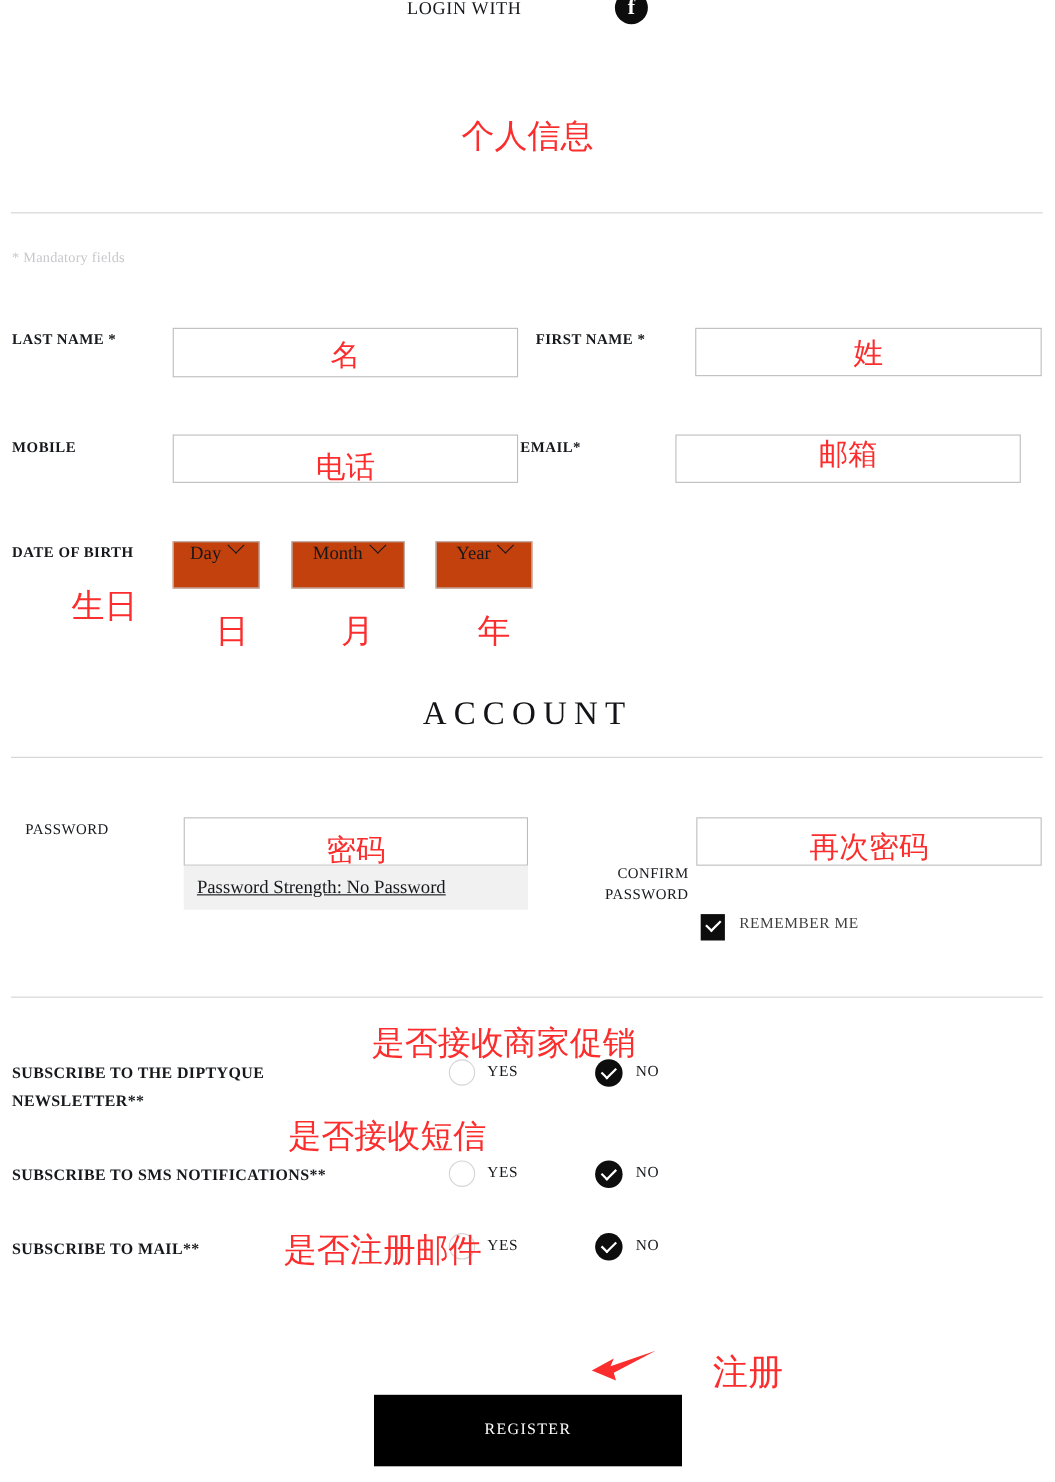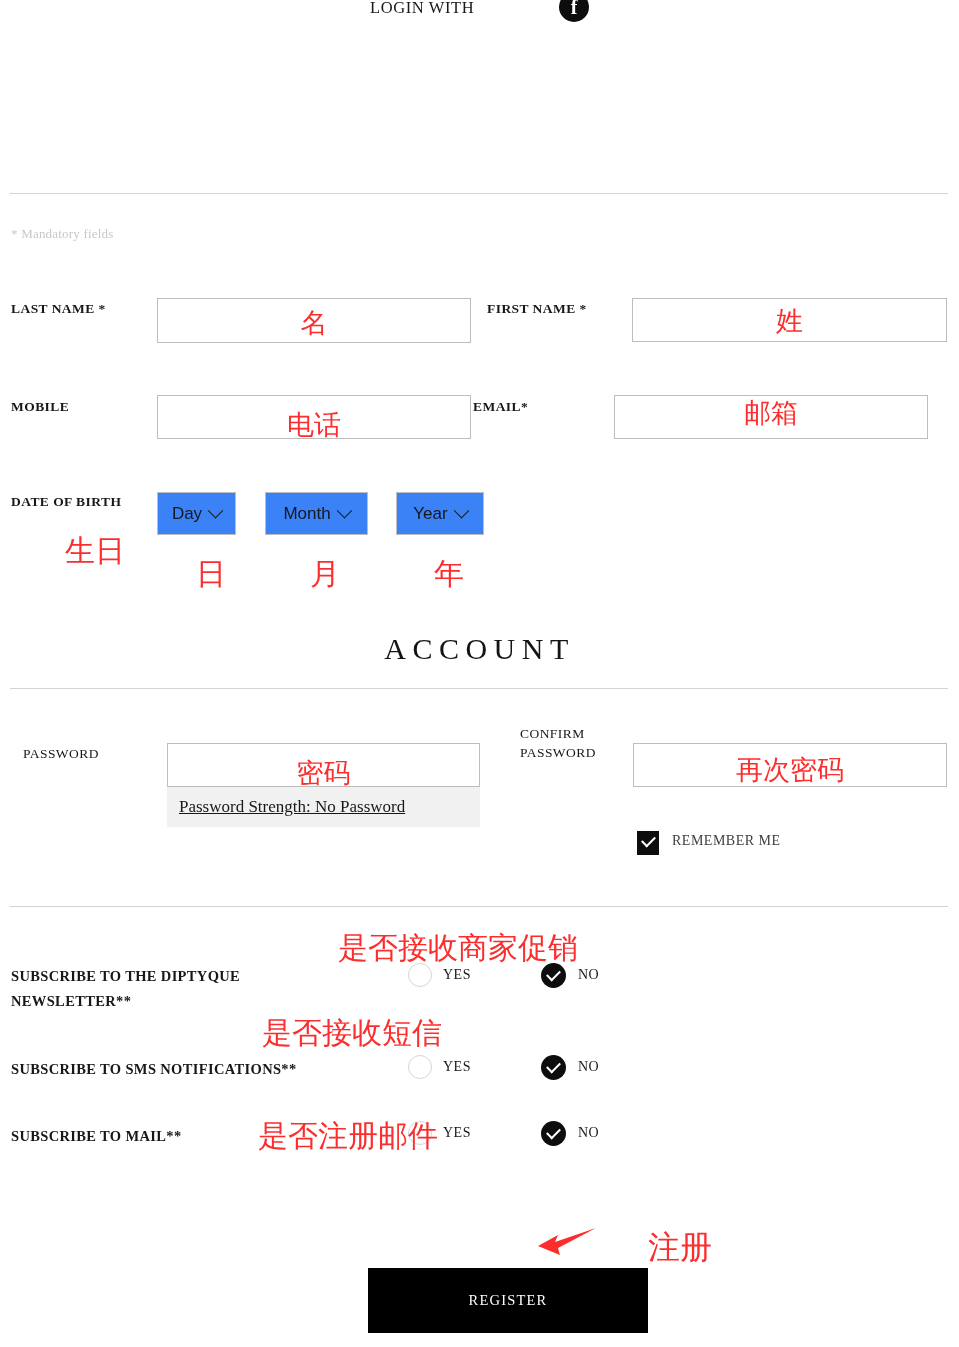--- a/index.html
+++ b/index.html
@@ -110,22 +110,22 @@
     font-family: "Liberation Serif", serif;
     font-weight: bold;
   }
   #label-last-name  { left: 11px;  top: 301px; }
   #label-first-name { left: 487px; top: 301px; }
   #label-mobile     { left: 11px;  top: 399px; }
   #label-email      { left: 473px; top: 399px; }
   #label-dob        { left: 11px;  top: 494px; }
   #label-password   { left: 11px;  top: 746px; font-weight: normal; margin-left: 12px; }
   #label-confirm-password {
-    left: 520px; top: 724px; width: 106px;
-    text-align: left; line-height: 19px;
+    left: 520px; top: 784px; width: 106px;
+    text-align: right; line-height: 19px;
     font-weight: normal;
   }
 
   
   .text-input {
     box-sizing: border-box;
     border: 1px solid #bdbdbd;
     background: #ffffff;
     outline: none;
     font-family: "Liberation Serif", serif;
@@ -149,28 +149,28 @@
   #cn-first-name { left: 632px; top: 303px; width: 315px; text-align: center; }
   #cn-mobile     { left: 157px; top: 407px; width: 314px; text-align: center; }
   #cn-email      { left: 614px; top: 395px; width: 314px; text-align: center; }
   #cn-password   { left: 167px; top: 755px; width: 313px; text-align: center; }
   #cn-confirm-password { left: 633px; top: 752px; width: 314px; text-align: center; }
 
   
   .dob-select {
     box-sizing: border-box;
     border: 1px solid #bdbdbd;
-    background: #3b82f6;
+    background: #c2410c;
     height: 43px;
-    font-family: Liberation Sans, sans-serif;
+    font-family: Liberation Serif, serif;
     font-size: 17px;
     color: #16181c;
     cursor: pointer;
     display: flex;
-    align-items: center;
+    align-items: flex-start;
     justify-content: center;
     gap: 8px;
   }
   #select-day   { left: 157px; top: 492px; width: 79px; }
   #select-month { left: 265px; top: 492px; width: 103px; }
   #select-year  { left: 396px; top: 492px; width: 88px; }
   .chev {
     display: inline-block;
     width: 10px; height: 10px;
     border-right: 1.6px solid #16181c;
@@ -285,21 +285,20 @@
   #register-button {
     left: 340px; top: 1268px;
     width: 280px; height: 65px;
     background: #000000;
     border: none;
     cursor: pointer;
     color: #ffffff;
     font-family: "Liberation Serif", serif;
     font-size: 14.5px;
     letter-spacing: 1.2px;
-    margin-left: 28px;
   }
   #register-arrow {
     left: 538px; top: 1228px;
     width: 60px; height: 32px;
   }
   #cn-register {
     left: 648px; top: 1226px;
     font-size: 32px;
   }
 </style>
@@ -308,20 +307,21 @@
 
 <div id="page">
 
   <div id="login-with-row" class="abs">
     <span id="login-with-label">LOGIN WITH</span>
     <div id="facebook-button">
       <span class="fb-f">f</span>
     </div>
   </div>
 
+  <div id="cn-personal-info" class="abs cn-annotation">个人信息</div>
   <div id="divider-personal" class="abs divider"></div>
   <div id="mandatory-note" class="abs">* Mandatory fields</div>
 
   <div id="label-last-name" class="abs field-label">LAST NAME *</div>
   <input id="input-last-name" class="abs text-input" type="text" style="">
   <div id="cn-last-name" class="abs cn-annotation cn-on-input">名</div>
 
   <div id="label-first-name" class="abs field-label">FIRST NAME *</div>
   <input id="input-first-name" class="abs text-input" type="text" style="">
   <div id="cn-first-name" class="abs cn-annotation cn-on-input">姓</div>

